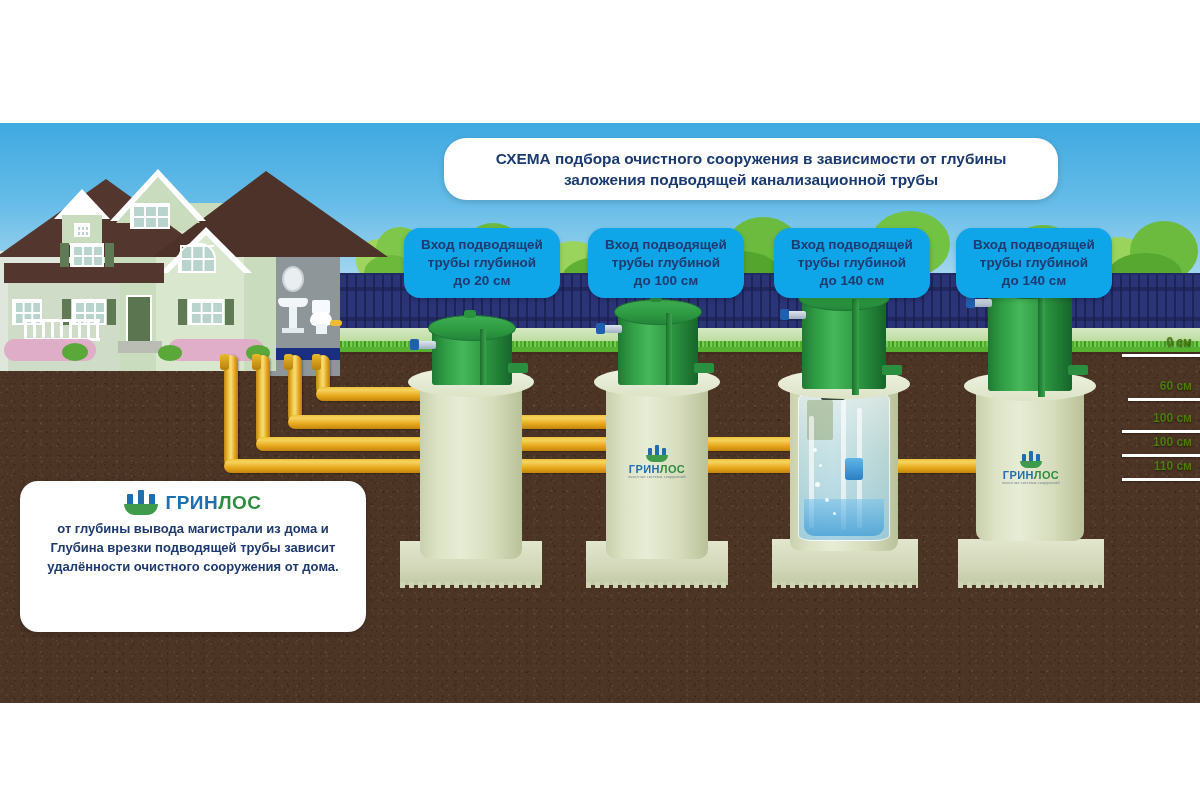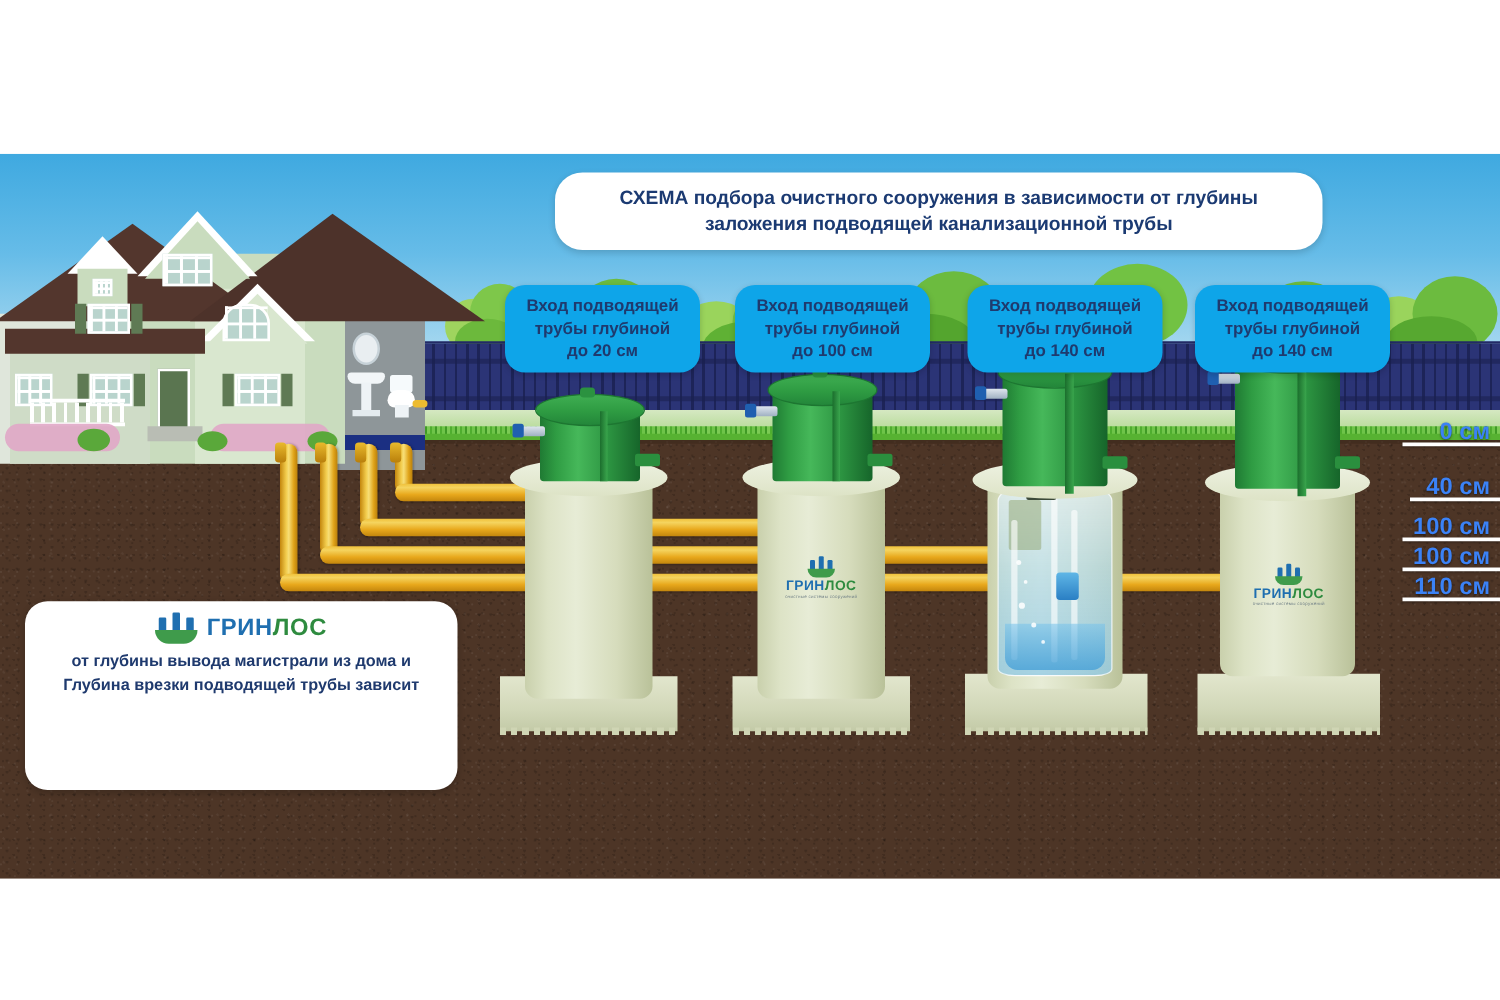--- a/index.html
+++ b/index.html
@@ -167,21 +167,21 @@
   .logo-mark .leaf{position:absolute;left:0;bottom:0;width:34px;height:11px;
     background:#3f9b4b;border-radius:0 0 17px 17px;}
   .logo-text{font-size:19px;font-weight:bold;color:#1f6fb0;letter-spacing:.5px;}
   .logo-text i{font-style:normal;color:#2e8b3f;}
   .info-lines{color:#1f3a6e;font-weight:bold;font-size:13px;line-height:1.47;text-align:center;}
   .info-lines div{white-space:nowrap;}
 
   
   .depth{position:absolute;right:4px;}
   .depth .lbl{
-    position:absolute;right:8px;color:#3b82f6;font-weight:bold;font-size:19px;
+    position:absolute;right:8px;color:#4d7c0f;font-weight:bold;font-size:12px;
     text-shadow:0 1px 2px rgba(0,0,0,.55);white-space:nowrap;
   }
   .depth .ln{position:absolute;right:0;height:3px;background:#ffffff;box-shadow:0 1px 2px rgba(0,0,0,.35);}
 </style>
 </head>
 <body>
 
 <div class="stage">
 
   <div class="sky"></div>
@@ -447,21 +447,21 @@
   <div class="callout" style="left:956px;top:105px;width:156px;height:70px;">
     <div class="cl">Вход подводящей</div>
     <div class="cl">трубы глубиной</div>
     <div class="cl">до 140 см</div>
   </div>
 
   <div class="depth" style="left:1120px;top:0;width:80px;height:400px;">
     <div class="lbl" style="top:212px;">0 см</div>
     <div class="ln" style="top:231px;width:78px;"></div>
 
-    <div class="lbl" style="top:256px;">40 см</div>
+    <div class="lbl" style="top:256px;">60 см</div>
     <div class="ln" style="top:275px;width:72px;"></div>
 
     <div class="lbl" style="top:288px;">100 см</div>
     <div class="ln" style="top:307px;width:78px;"></div>
 
     <div class="lbl" style="top:312px;">100 см</div>
     <div class="ln" style="top:331px;width:78px;"></div>
 
     <div class="lbl" style="top:336px;">110 см</div>
     <div class="ln" style="top:355px;width:78px;"></div>
@@ -473,16 +473,17 @@
         <div class="bar" style="left:3px;height:13px;"></div>
         <div class="bar" style="left:14px;height:17px;"></div>
         <div class="bar" style="left:25px;height:13px;"></div>
         <div class="leaf"></div>
       </div>
       <div class="logo-text"><span>ГРИН</span><i>ЛОС</i></div>
     </div>
     <div class="info-lines">
       <div>от глубины вывода магистрали из дома и</div>
       <div>Глубина врезки подводящей трубы зависит</div>
+      <div>удалённости очистного сооружения от дома.</div>
     </div>
   </div>
 
 </div>
 
 </body></html>

